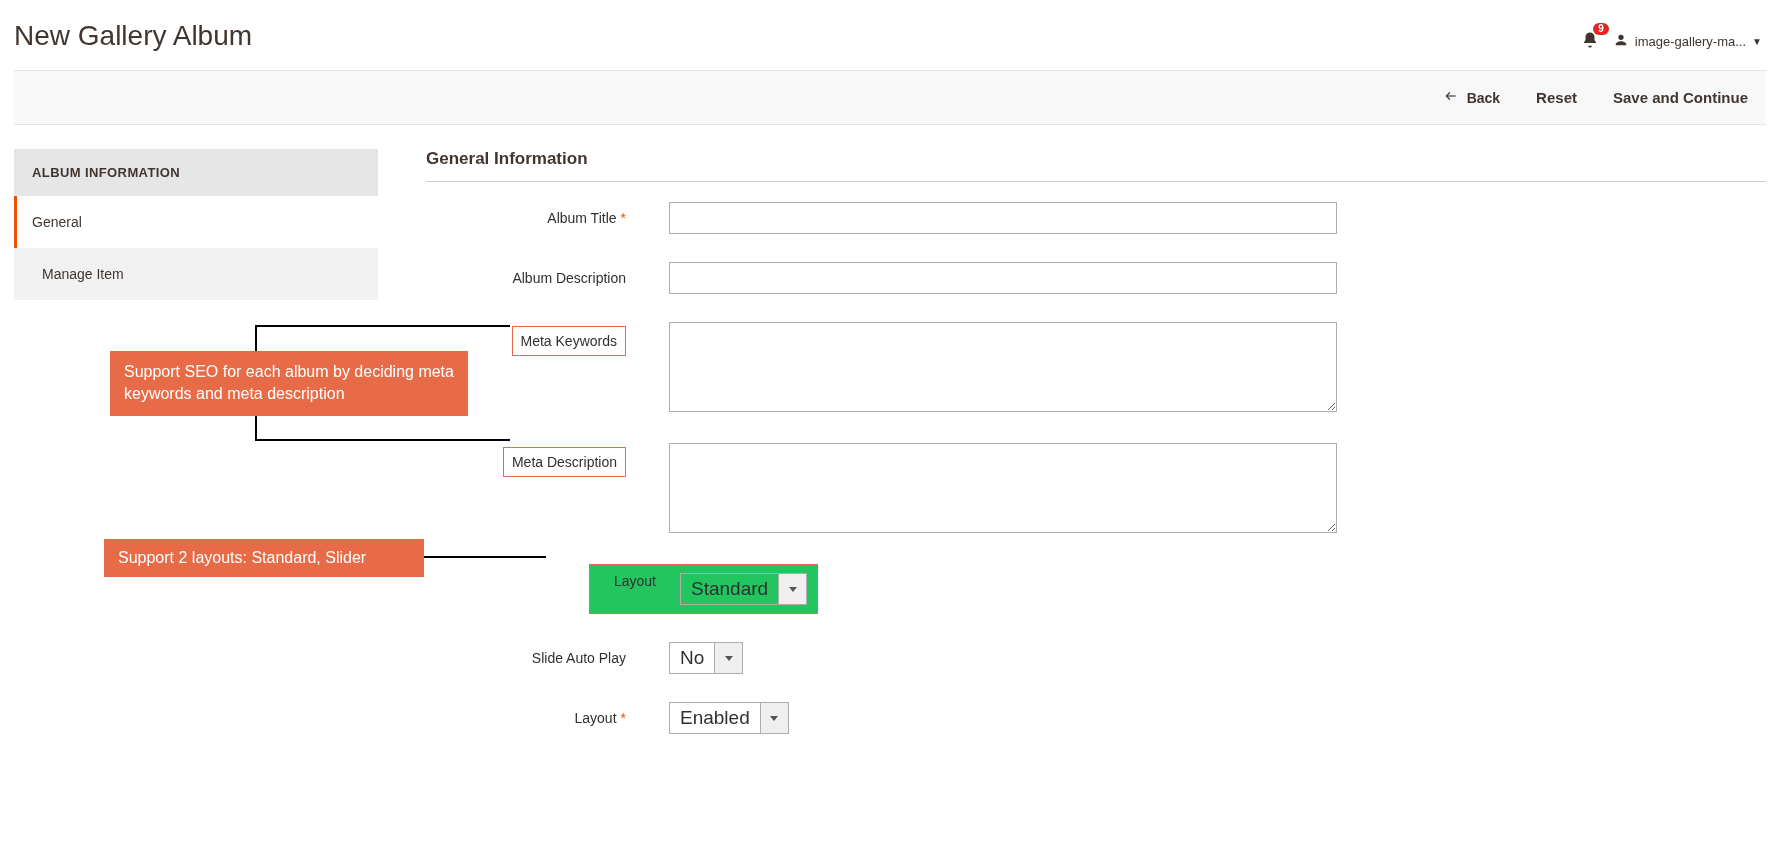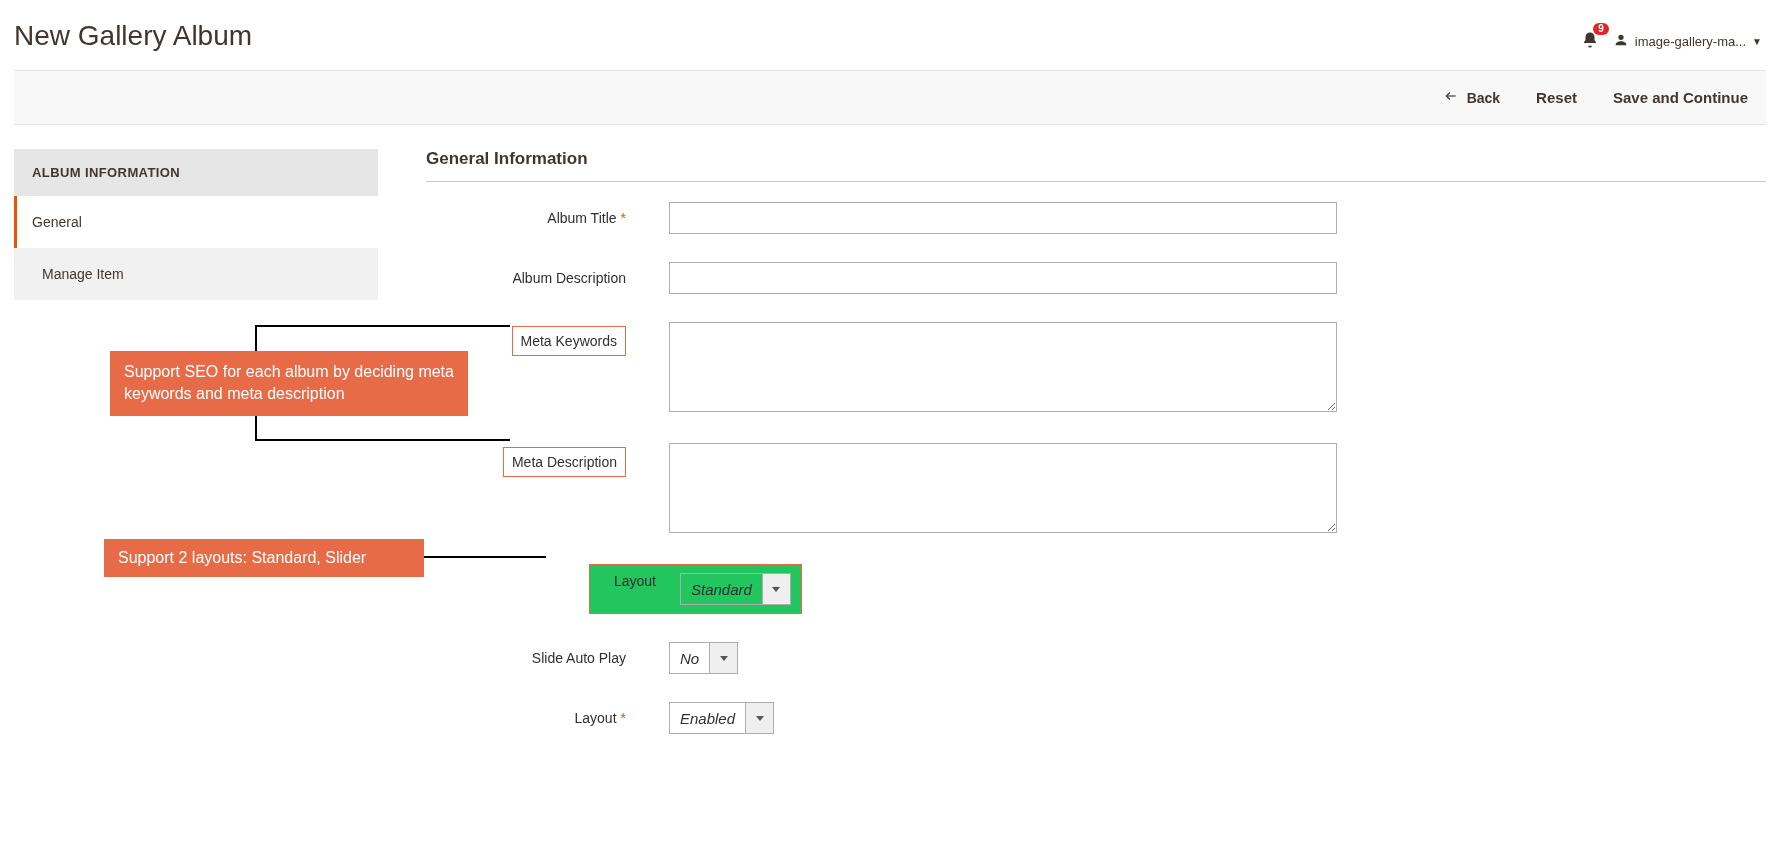--- a/index.html
+++ b/index.html
@@ -148,22 +148,21 @@
   .select-wrap {
     display: inline-flex;
     border: 1px solid #adadad;
     height: 32px;
   }
   .select-val {
     padding: 0 10px;
     display: flex;
     align-items: center;
     min-width: 52px;
-    font-size: 15px;
-    font-style: italic;
+    font-size: 19px;
   }
   .select-btn {
     width: 28px;
     background: #efefef;
     border-left: 1px solid #adadad;
     display: flex;
     align-items: center;
     justify-content: center;
   }
   .tri-down {

